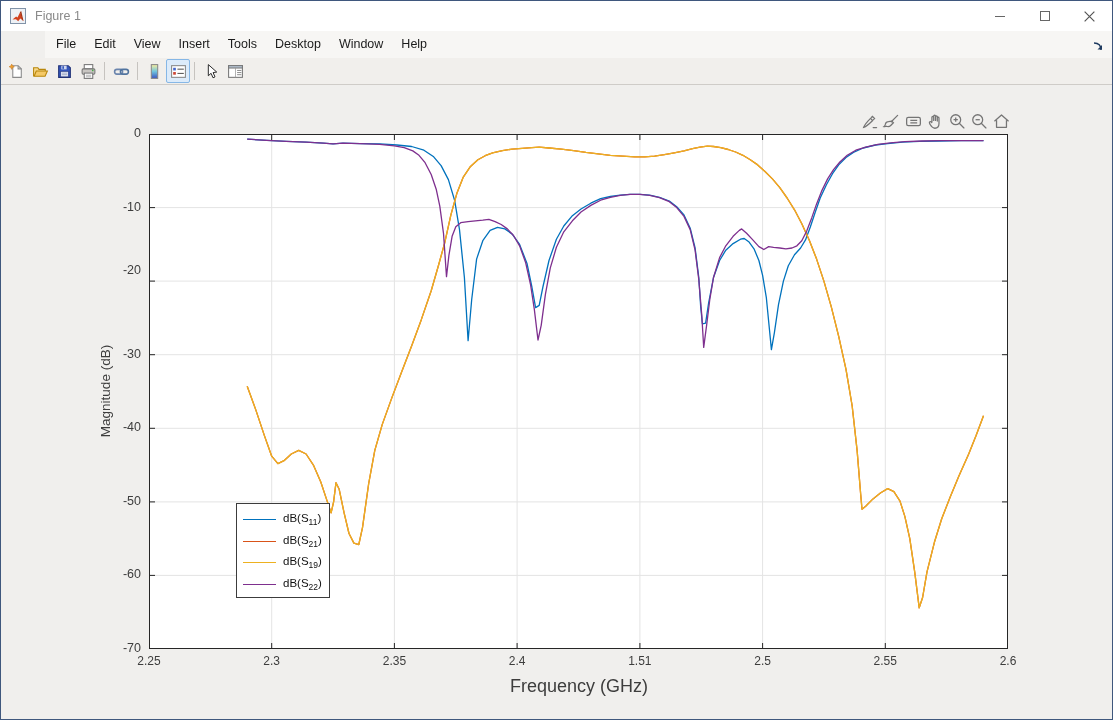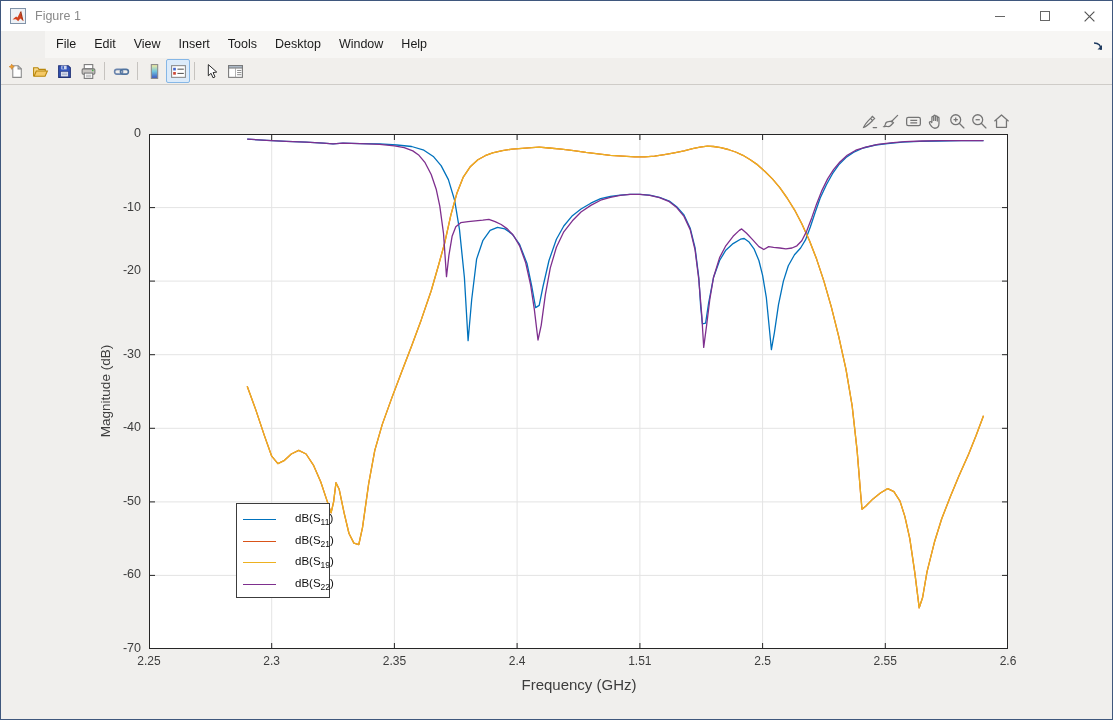--- a/index.html
+++ b/index.html
@@ -20,27 +20,27 @@
   .tb-btn.active{background:#dcebfa;border-color:#86b7e6;}
   .tb-sep{width:1px;height:18px;background:#c6c3bf;margin:0 4px;}
   
   .figure-bg{position:absolute;left:0;top:84px;right:0;bottom:0;background:#f0efed;}
   .plot-box{position:absolute;left:148px;top:133px;width:859px;height:515px;background:#ffffff;}
   .plot-box svg{position:absolute;left:0;top:0;}
   .axes-toolbar{position:absolute;left:858px;top:110px;display:flex;gap:1px;}
   .axbtn{width:21px;height:21px;display:flex;align-items:center;justify-content:center;}
   .xtl{position:absolute;top:653px;transform:translateX(-50%);font-size:12px;color:#3d3d3d;white-space:nowrap;}
   .ytl{position:absolute;width:48px;text-align:right;font-size:12.5px;color:#3d3d3d;}
-  .xlabel{position:absolute;top:675px;left:578px;transform:translateX(-50%);font-size:15px;color:#3d3d3d;}
+  .xlabel{position:absolute;top:675px;left:578px;transform:translateX(-50%);font-size:18px;color:#3d3d3d;}
   .ylabel{position:absolute;left:104px;top:390px;transform:translate(-50%,-50%) rotate(-90deg);font-size:13.5px;color:#3d3d3d;white-space:nowrap;}
   
   .legend{position:absolute;left:235px;top:502px;width:94px;height:95px;background:#fff;border:1px solid #3c3c3c;box-sizing:border-box;padding-top:5px;}
   .lrow{height:21.5px;display:flex;align-items:center;}
   .lline{width:33px;height:0;border-top:1.5px solid #000;margin-left:6px;flex:0 0 auto;}
-  .llabel{margin-left:19px;font-size:11.5px;color:#111;white-space:nowrap;}
+  .llabel{margin-left:7px;font-size:11.5px;color:#111;white-space:nowrap;}
   .llabel sub{font-size:8.5px;}
 </style>
 </head>
 <body>
 
 <div class="window">
 
   <div class="titlebar">
     <span class="title-icon">
       <svg width="16" height="16" viewBox="0 0 16 16">

